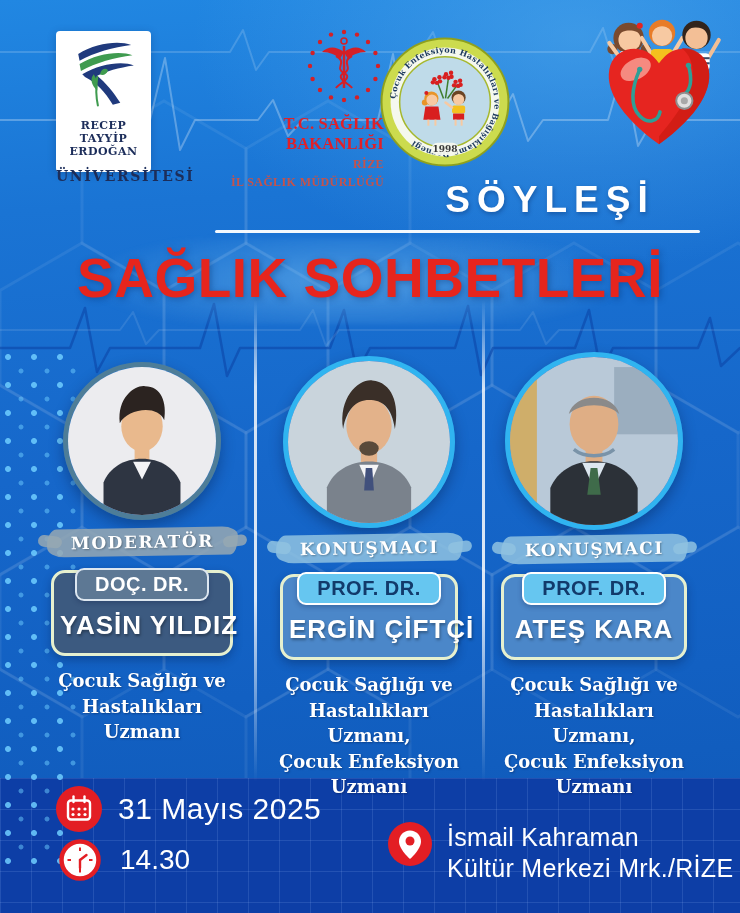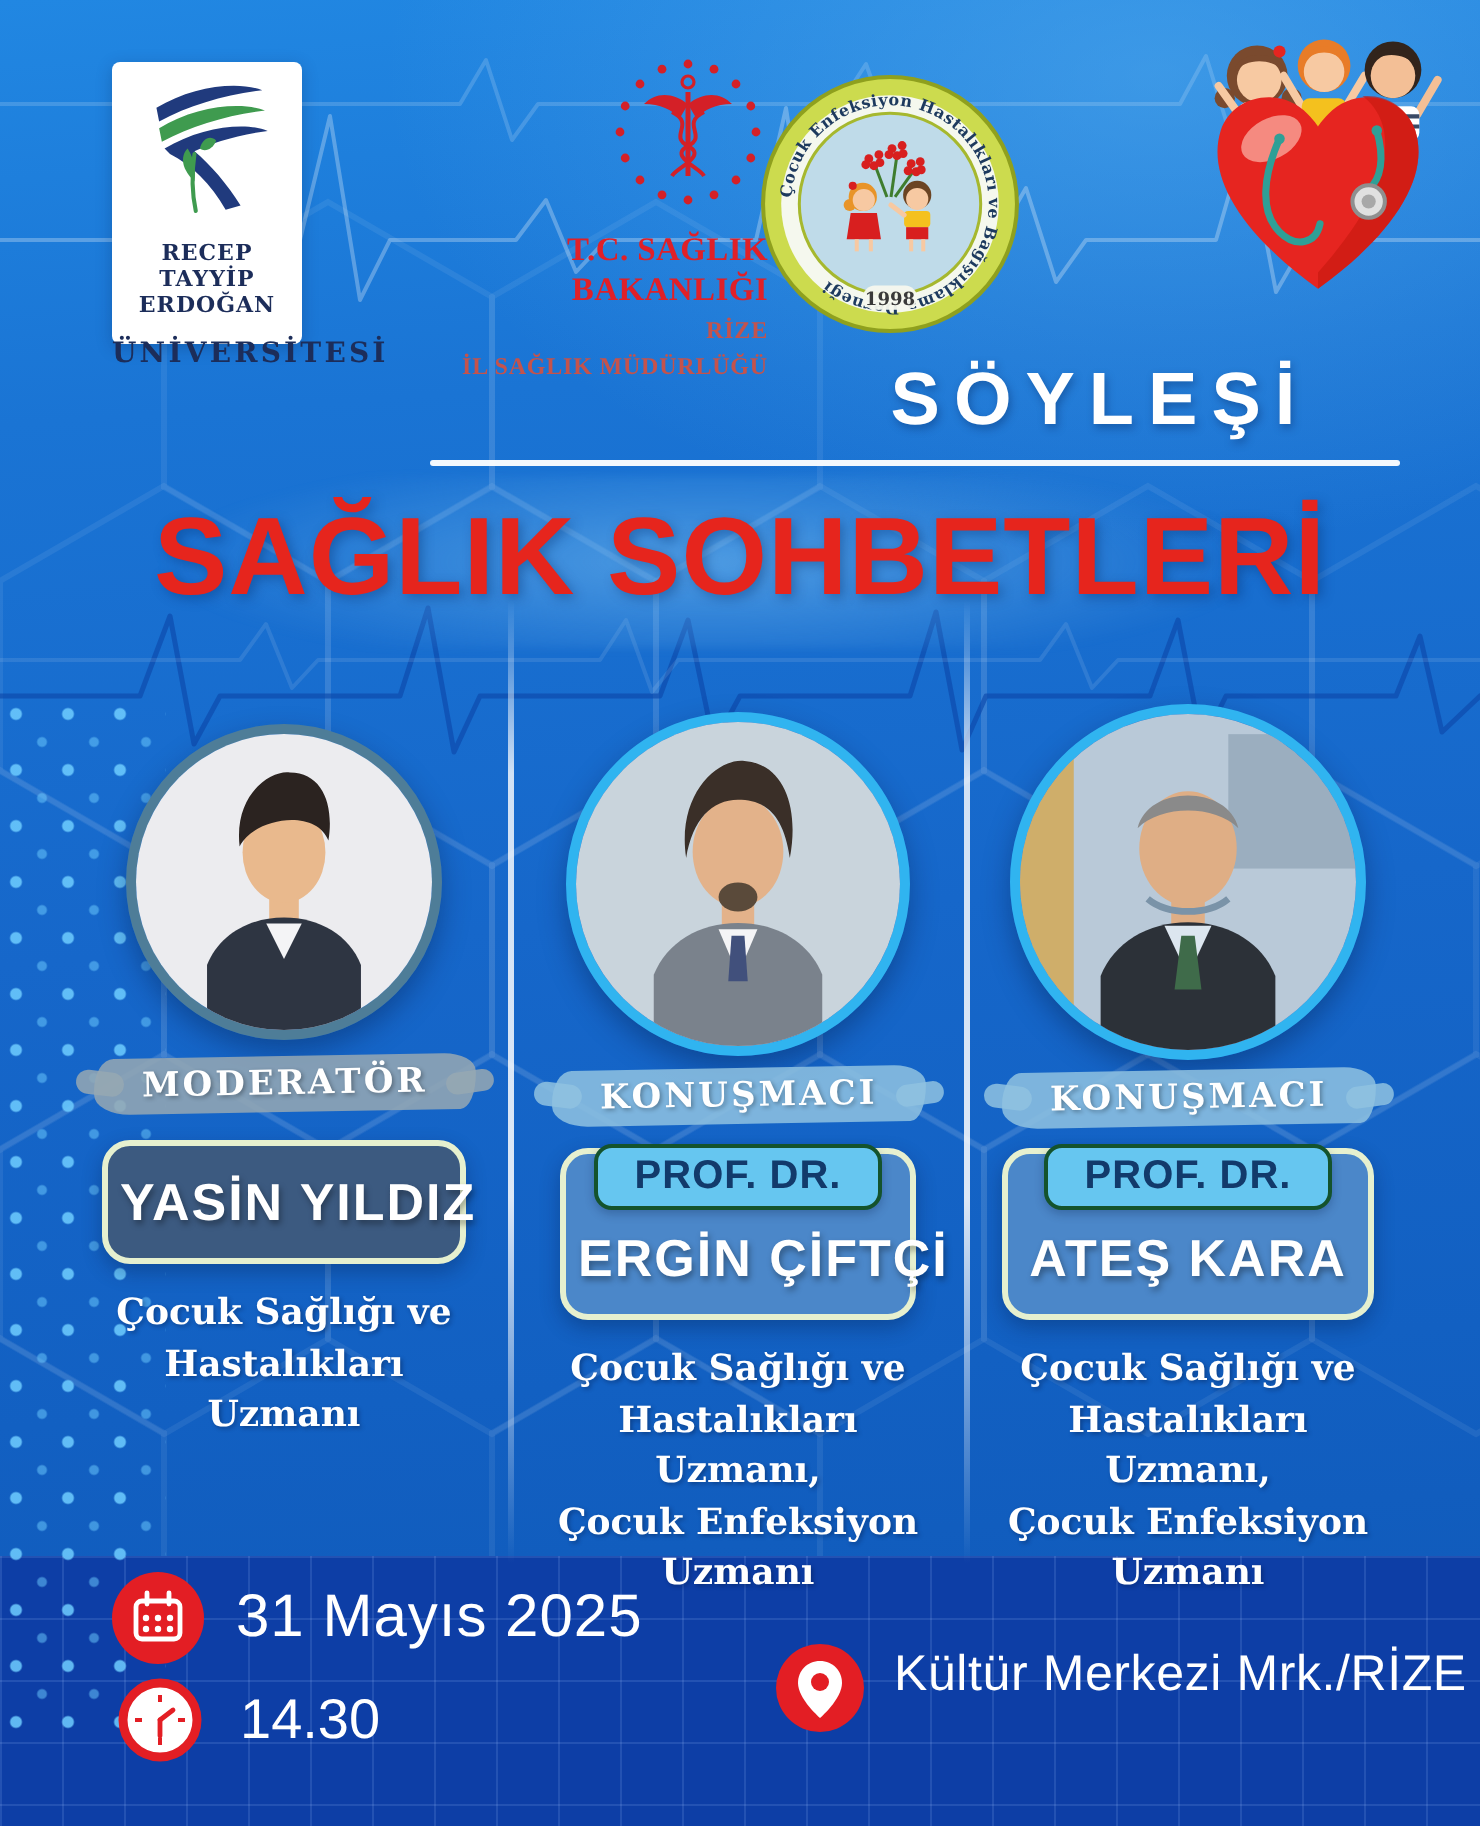--- a/index.html
+++ b/index.html
@@ -73,21 +73,21 @@
   .role-gray{background:rgba(150,168,179,.85);}
   .role-blue{background:rgba(143,194,224,.85);}
   .card2 .role-label{margin-top:6px;} .card3 .role-label{margin-top:5px;}
   .name-box{position:relative;margin:14px auto 0;width:182px;border:3px solid #e6f0cf;border-radius:14px;
     padding:4px 6px 12px;box-shadow:0 4px 10px rgba(0,20,60,.3);}
   .card2 .name-box{margin-top:12px;width:178px;} .card3 .name-box{margin-top:11px;width:186px;}
   .box-slate{background:#3c5a80;} .box-blue{background:#4b87c9;}
   .degree-tab{display:inline-block;margin-top:-19px;padding:3px 18px;border-radius:9px;
     font-weight:bold;font-size:20px;letter-spacing:.5px;box-shadow:0 2px 5px rgba(0,20,60,.25);}
   .tab-slate{background:#5d7894;color:#fff;border:2px solid rgba(235,243,250,.9);}
-  .tab-sky{background:#66c6f0;color:#123a6b;border:2px solid #14532d;}
+  .tab-sky{background:#66c6f0;color:#123a6b;border:2px solid #ffffff;}
   .speaker-name{margin-top:9px;color:#fff;font-weight:bold;font-size:26px;letter-spacing:1px;
     text-shadow:1px 2px 3px rgba(0,0,0,.35);white-space:nowrap;}
   .specialty{margin-top:12px;font-family:"DejaVu Serif",serif;font-weight:bold;font-size:18px;
     line-height:25.5px;color:#fff;text-shadow:1px 1px 2px rgba(0,20,60,.4);}
 
   
   .footer-left{position:absolute;left:56px;top:786px;}
   .footer-row{display:flex;align-items:center;}
   .footer-row + .footer-row{margin-top:7px;}
   .icon-circle{flex:none;}
@@ -299,20 +299,21 @@
         <rect width="100" height="100" fill="#ececef"></rect>
         <rect x="45" y="52" width="10" height="12" fill="#e9b98d"></rect>
         <path d="M50,62 C38,62 28,68 24,78 L24,100 L76,100 L76,78 C72,68 62,62 50,62 Z" fill="#2e3542"></path>
         <path d="M44,64 L50,76 L56,64 Z" fill="#f4f4f6"></path>
         <ellipse cx="50" cy="40" rx="14" ry="17" fill="#e9b98d"></ellipse>
         <path d="M35,38 C33,20 46,12 52,13 C63,13 67,24 65,36 C61,25 40,28 35,38 Z" fill="#2b2320"></path>
       </svg>
     </div>
     <div class="role-label role-gray">MODERATÖR</div>
     <div class="name-box box-slate">
+      <div class="degree-tab tab-slate">DOÇ. DR.</div>
       <div class="speaker-name">YASİN YILDIZ</div>
     </div>
     <div class="specialty">
       <div>Çocuk Sağlığı ve</div>
       <div>Hastalıkları</div>
       <div>Uzmanı</div>
     </div>
   </div>
 
   <div class="card card2">
@@ -403,17 +404,18 @@
     </div>
   </div>
 
   <div class="footer-right">
     <svg width="44" height="44" viewBox="0 0 44 44" xmlns="http://www.w3.org/2000/svg">
       <circle cx="22" cy="22" r="22" fill="#e31e24"></circle>
       <path d="M22,8.5 C15.5,8.5 11,13.5 11,19.5 C11,27.5 22,37 22,37 C22,37 33,27.5 33,19.5 C33,13.5 28.5,8.5 22,8.5 Z" fill="#ffffff"></path>
       <circle cx="22" cy="19" r="4.5" fill="#e31e24"></circle>
     </svg>
     <div class="venue">
+      <div>İsmail Kahraman</div>
       <div>Kültür Merkezi Mrk./RİZE</div>
     </div>
   </div>
 
 </div>
 
 </body></html>

